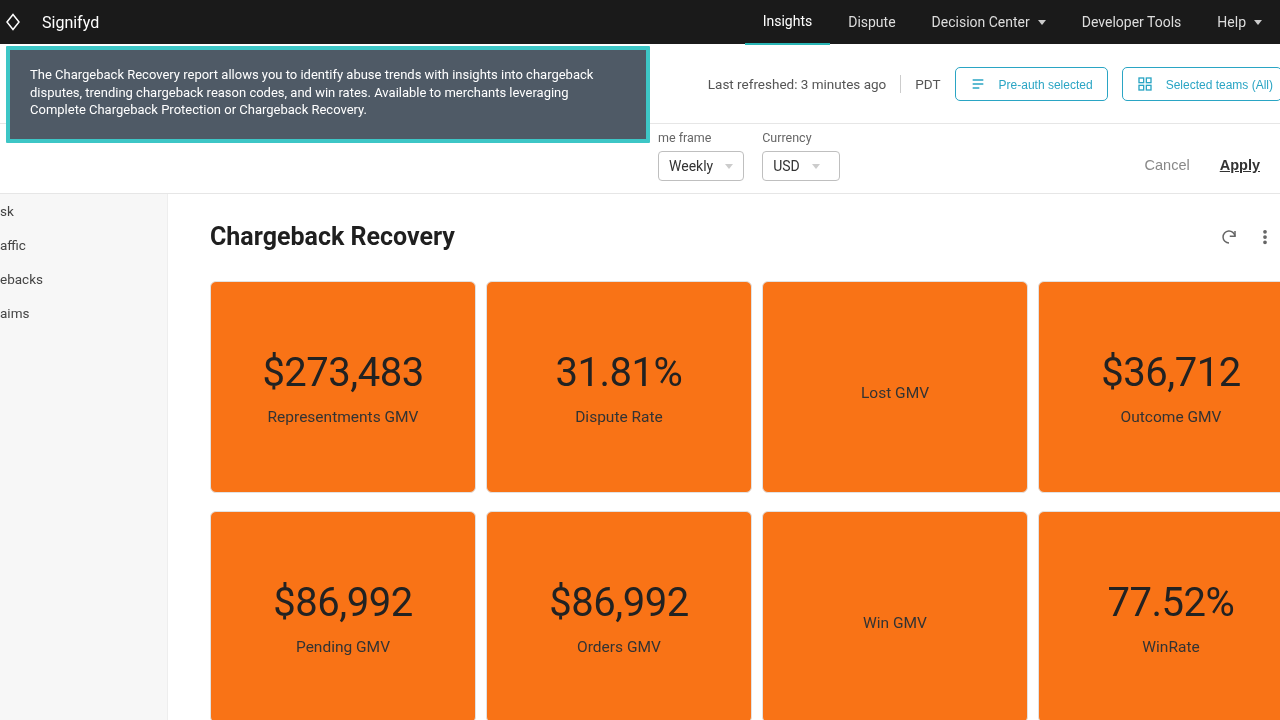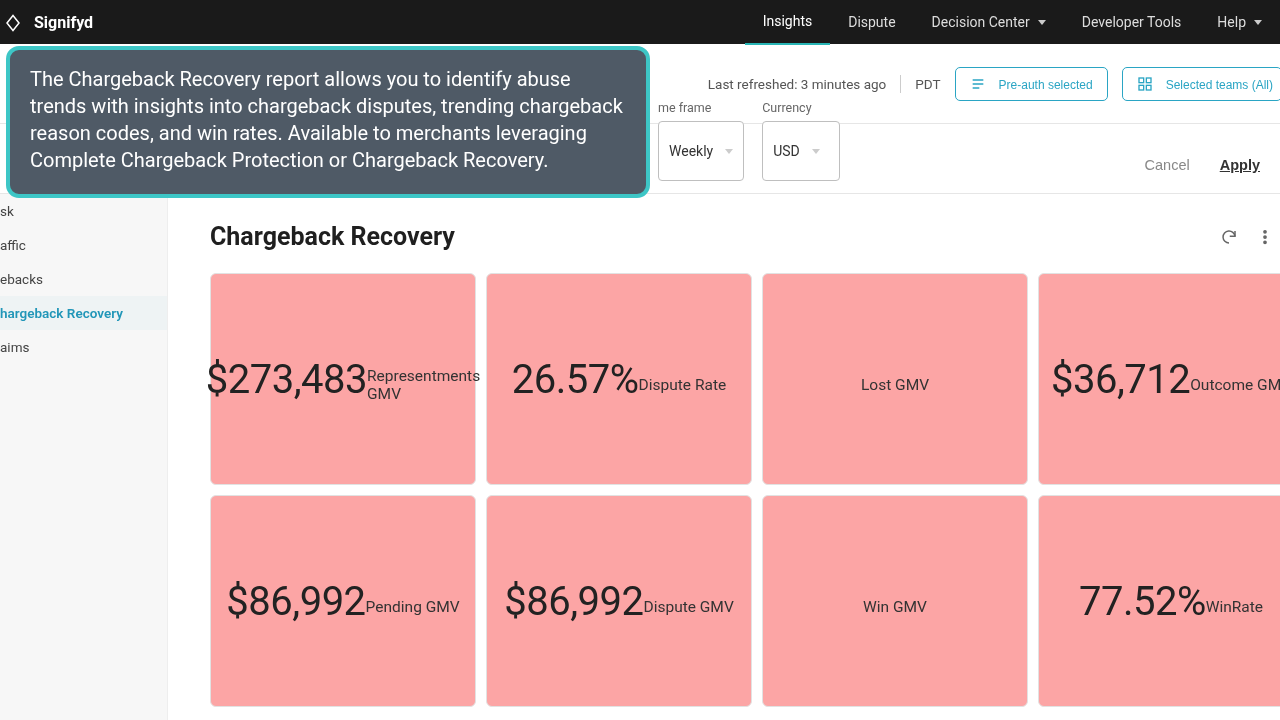--- a/index.html
+++ b/index.html
@@ -16,24 +16,24 @@
 .topnav {
   height: 44px;
   background: #1a1a1a;
   display: flex;
   align-items: center;
   color: #fff;
   padding: 0 0 0 4px;
 }
 .logo {
   display: flex;
-  align-items: flex-end;
-  font-weight: 700;
+  align-items: center;
+  font-weight: 400;
   font-size: 16px;
-  gap: 12px;
+  gap: 20px;
 }
 .logo svg { width: 18px; height: 18px; fill: #fff; }
 .topnav-spacer { flex: 1; }
 .topnav-item {
   padding: 0 18px;
   height: 45px;
   display: flex;
   align-items: center;
   font-size: 14px;
   color: #ddd;
@@ -109,21 +109,21 @@
   flex-direction: column;
   gap: 6px;
 }
 .field-label {
   font-size: 12.5px;
   color: #666;
 }
 .select {
   border: 1px solid #bfbfbf;
   border-radius: 4px;
-  padding: 21px 10px;
+  padding: 6px 10px;
   font-size: 14px;
   color: #333;
   background: #fff;
   display: flex;
   align-items: center;
   gap: 12px;
   min-width: 78px;
   cursor: pointer;
 }
 .btn-flat {
@@ -137,24 +137,24 @@
 .btn-flat.apply { color: #333; font-weight: 600; text-decoration: underline; }
 
 
 .tooltip {
   position: absolute;
   top: 46px;
   left: 6px;
   width: 644px;
   background: #4f5a66;
   border: 4px solid #3dc6c6;
-  border-radius: 13px;
+  border-radius: 1px;
   color: #fff;
   padding: 16px 20px 20px 20px;
-  font-size: 20px;
+  font-size: 13px;
   line-height: 1.35;
   z-index: 30;
 }
 
 
 .sidebar {
   position: absolute;
   top: 194px;
   left: 0;
   width: 168px;
@@ -207,24 +207,25 @@
 .card-grid {
   display: grid;
   grid-template-columns: repeat(4, 266px);
   gap: 10px;
 }
 .card {
   border: 1px solid #e2e2e2;
   border-radius: 6px;
   height: 212px;
   display: flex;
-  flex-direction: row;
+  flex-direction: column;
   align-items: center;
   justify-content: center;
-  background: #fca5a5;
+  background: #f97316;
+  margin-top: 8px;
 }
 .card-value {
   font-size: 40px;
   font-weight: 400;
   color: #222;
   letter-spacing: -0.5px;
 }
 .card-label {
   margin-top: 12px;
   font-size: 15.5px;
@@ -304,21 +305,20 @@
 </div>
 
 <div class="tooltip">
   <span>The Chargeback Recovery report allows you to identify abuse trends with insights into chargeback disputes, trending chargeback reason codes, and win rates. Available to merchants leveraging Complete Chargeback Protection or Chargeback Recovery.</span>
 </div>
 
 <div class="sidebar">
   <div class="side-item"><span>sk</span></div>
   <div class="side-item"><span>affic</span></div>
   <div class="side-item"><span>ebacks</span></div>
-  <div class="side-item active"><span>hargeback Recovery</span></div>
   <div class="side-item"><span>aims</span></div>
 </div>
 
 <div class="content">
   <div class="page-head">
     <h1 class="page-title">Chargeback Recovery</h1>
     <div class="page-head-spacer"></div>
     <span class="head-icon">
       <svg viewBox="0 0 24 24">
           <path d="M20 11A8 8 0 1 0 12 20"></path>
@@ -333,37 +333,37 @@
         </svg>
     </span>
   </div>
 
   <div class="card-grid">
     <div class="card">
       <div class="card-value">$273,483</div>
       <div class="card-label">Representments GMV</div>
     </div>
     <div class="card">
-      <div class="card-value">26.57%</div>
+      <div class="card-value">31.81%</div>
       <div class="card-label">Dispute Rate</div>
     </div>
     <div class="card">
       <div class="card-label">Lost GMV</div>
     </div>
     <div class="card">
       <div class="card-value">$36,712</div>
       <div class="card-label">Outcome GMV</div>
     </div>
     <div class="card">
       <div class="card-value">$86,992</div>
       <div class="card-label">Pending GMV</div>
     </div>
     <div class="card">
       <div class="card-value">$86,992</div>
-      <div class="card-label">Dispute GMV</div>
+      <div class="card-label">Orders GMV</div>
     </div>
     <div class="card">
       <div class="card-label">Win GMV</div>
     </div>
     <div class="card">
       <div class="card-value">77.52%</div>
       <div class="card-label">WinRate</div>
     </div>
   </div>
 </div>

